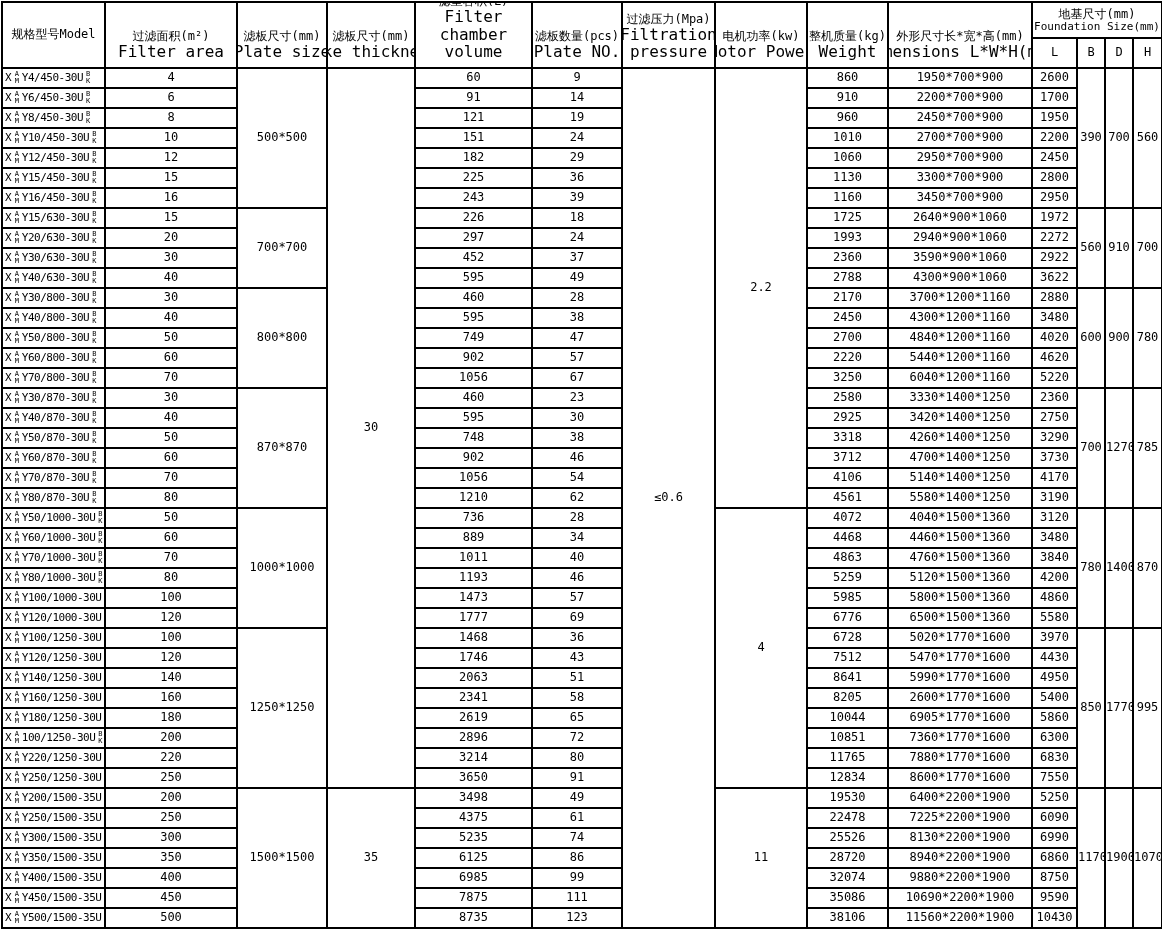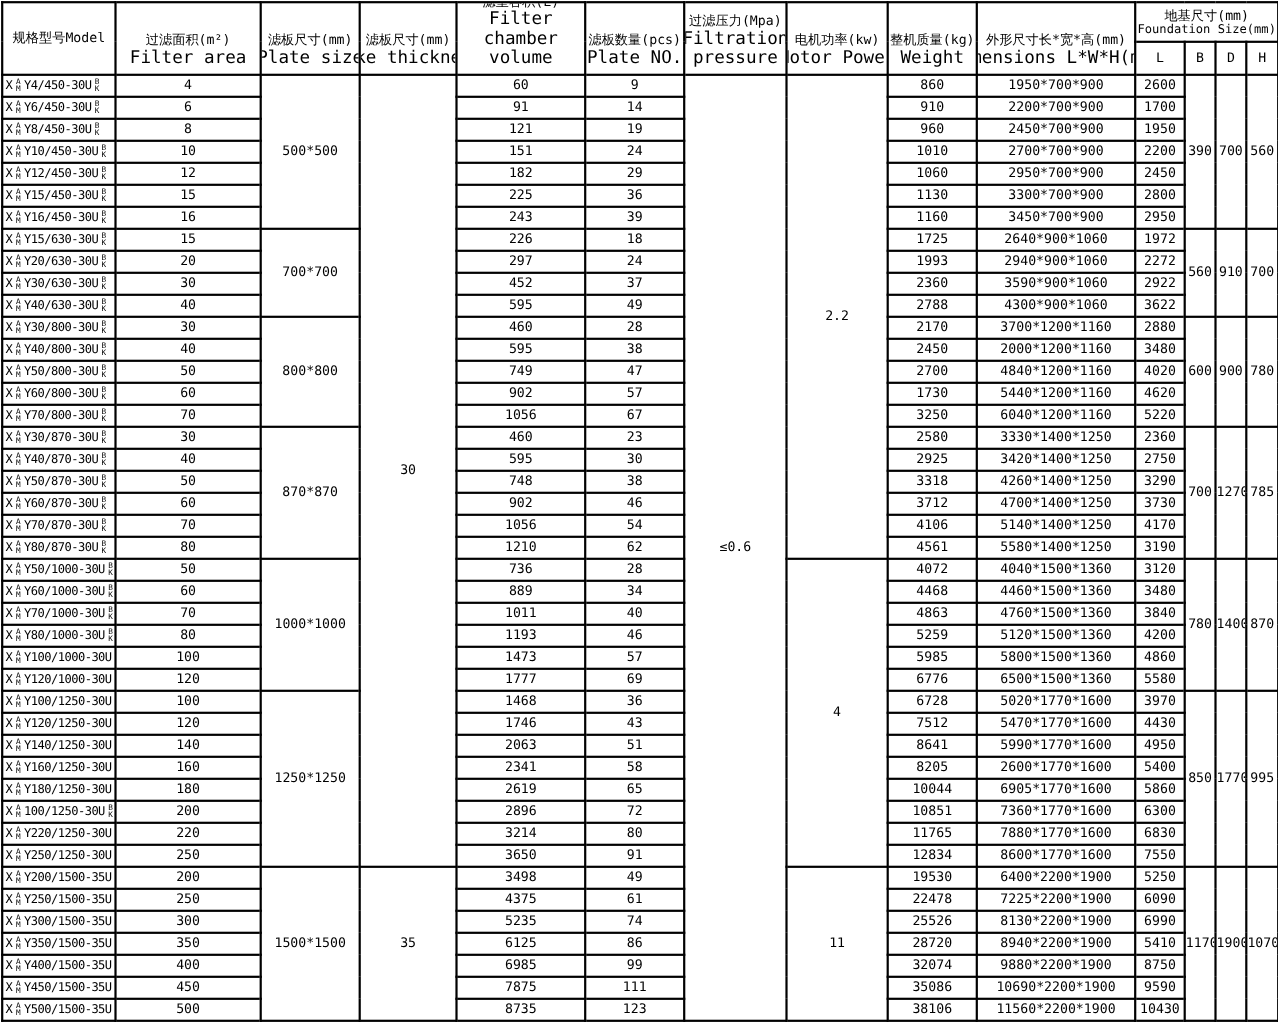--- a/index.html
+++ b/index.html
@@ -411,21 +411,21 @@
             <span class="stk">
               <i>B</i>
               <i>K</i>
             </span>
           </div>
         </td>
         <td>40</td>
         <td>595</td>
         <td>38</td>
         <td>2450</td>
-        <td>2000*1200*1160</td>
+        <td>4300*1200*1160</td>
         <td>3480</td>
       </tr>
       <tr>
         <td class="model">
           <div class="mwrap">
             <span class="mx">X</span>
             <span class="stk">
               <i>A</i>
               <i>M</i>
             </span>
@@ -454,21 +454,21 @@
             <span class="mm">Y60/800-30U</span>
             <span class="stk">
               <i>B</i>
               <i>K</i>
             </span>
           </div>
         </td>
         <td>60</td>
         <td>902</td>
         <td>57</td>
-        <td>1730</td>
+        <td>2220</td>
         <td>5440*1200*1160</td>
         <td>4620</td>
       </tr>
       <tr>
         <td class="model">
           <div class="mwrap">
             <span class="mx">X</span>
             <span class="stk">
               <i>A</i>
               <i>M</i>
@@ -1025,21 +1025,21 @@
               <i>B</i>
               <i>K</i>
             </span>
           </div>
         </td>
         <td>350</td>
         <td>6125</td>
         <td>86</td>
         <td>28720</td>
         <td>8940*2200*1900</td>
-        <td>5410</td>
+        <td>6860</td>
       </tr>
       <tr>
         <td class="model">
           <div class="mwrap">
             <span class="mx">X</span>
             <span class="stk">
               <i>A</i>
               <i>M</i>
             </span>
             <span class="mm">Y400/1500-35U</span>

